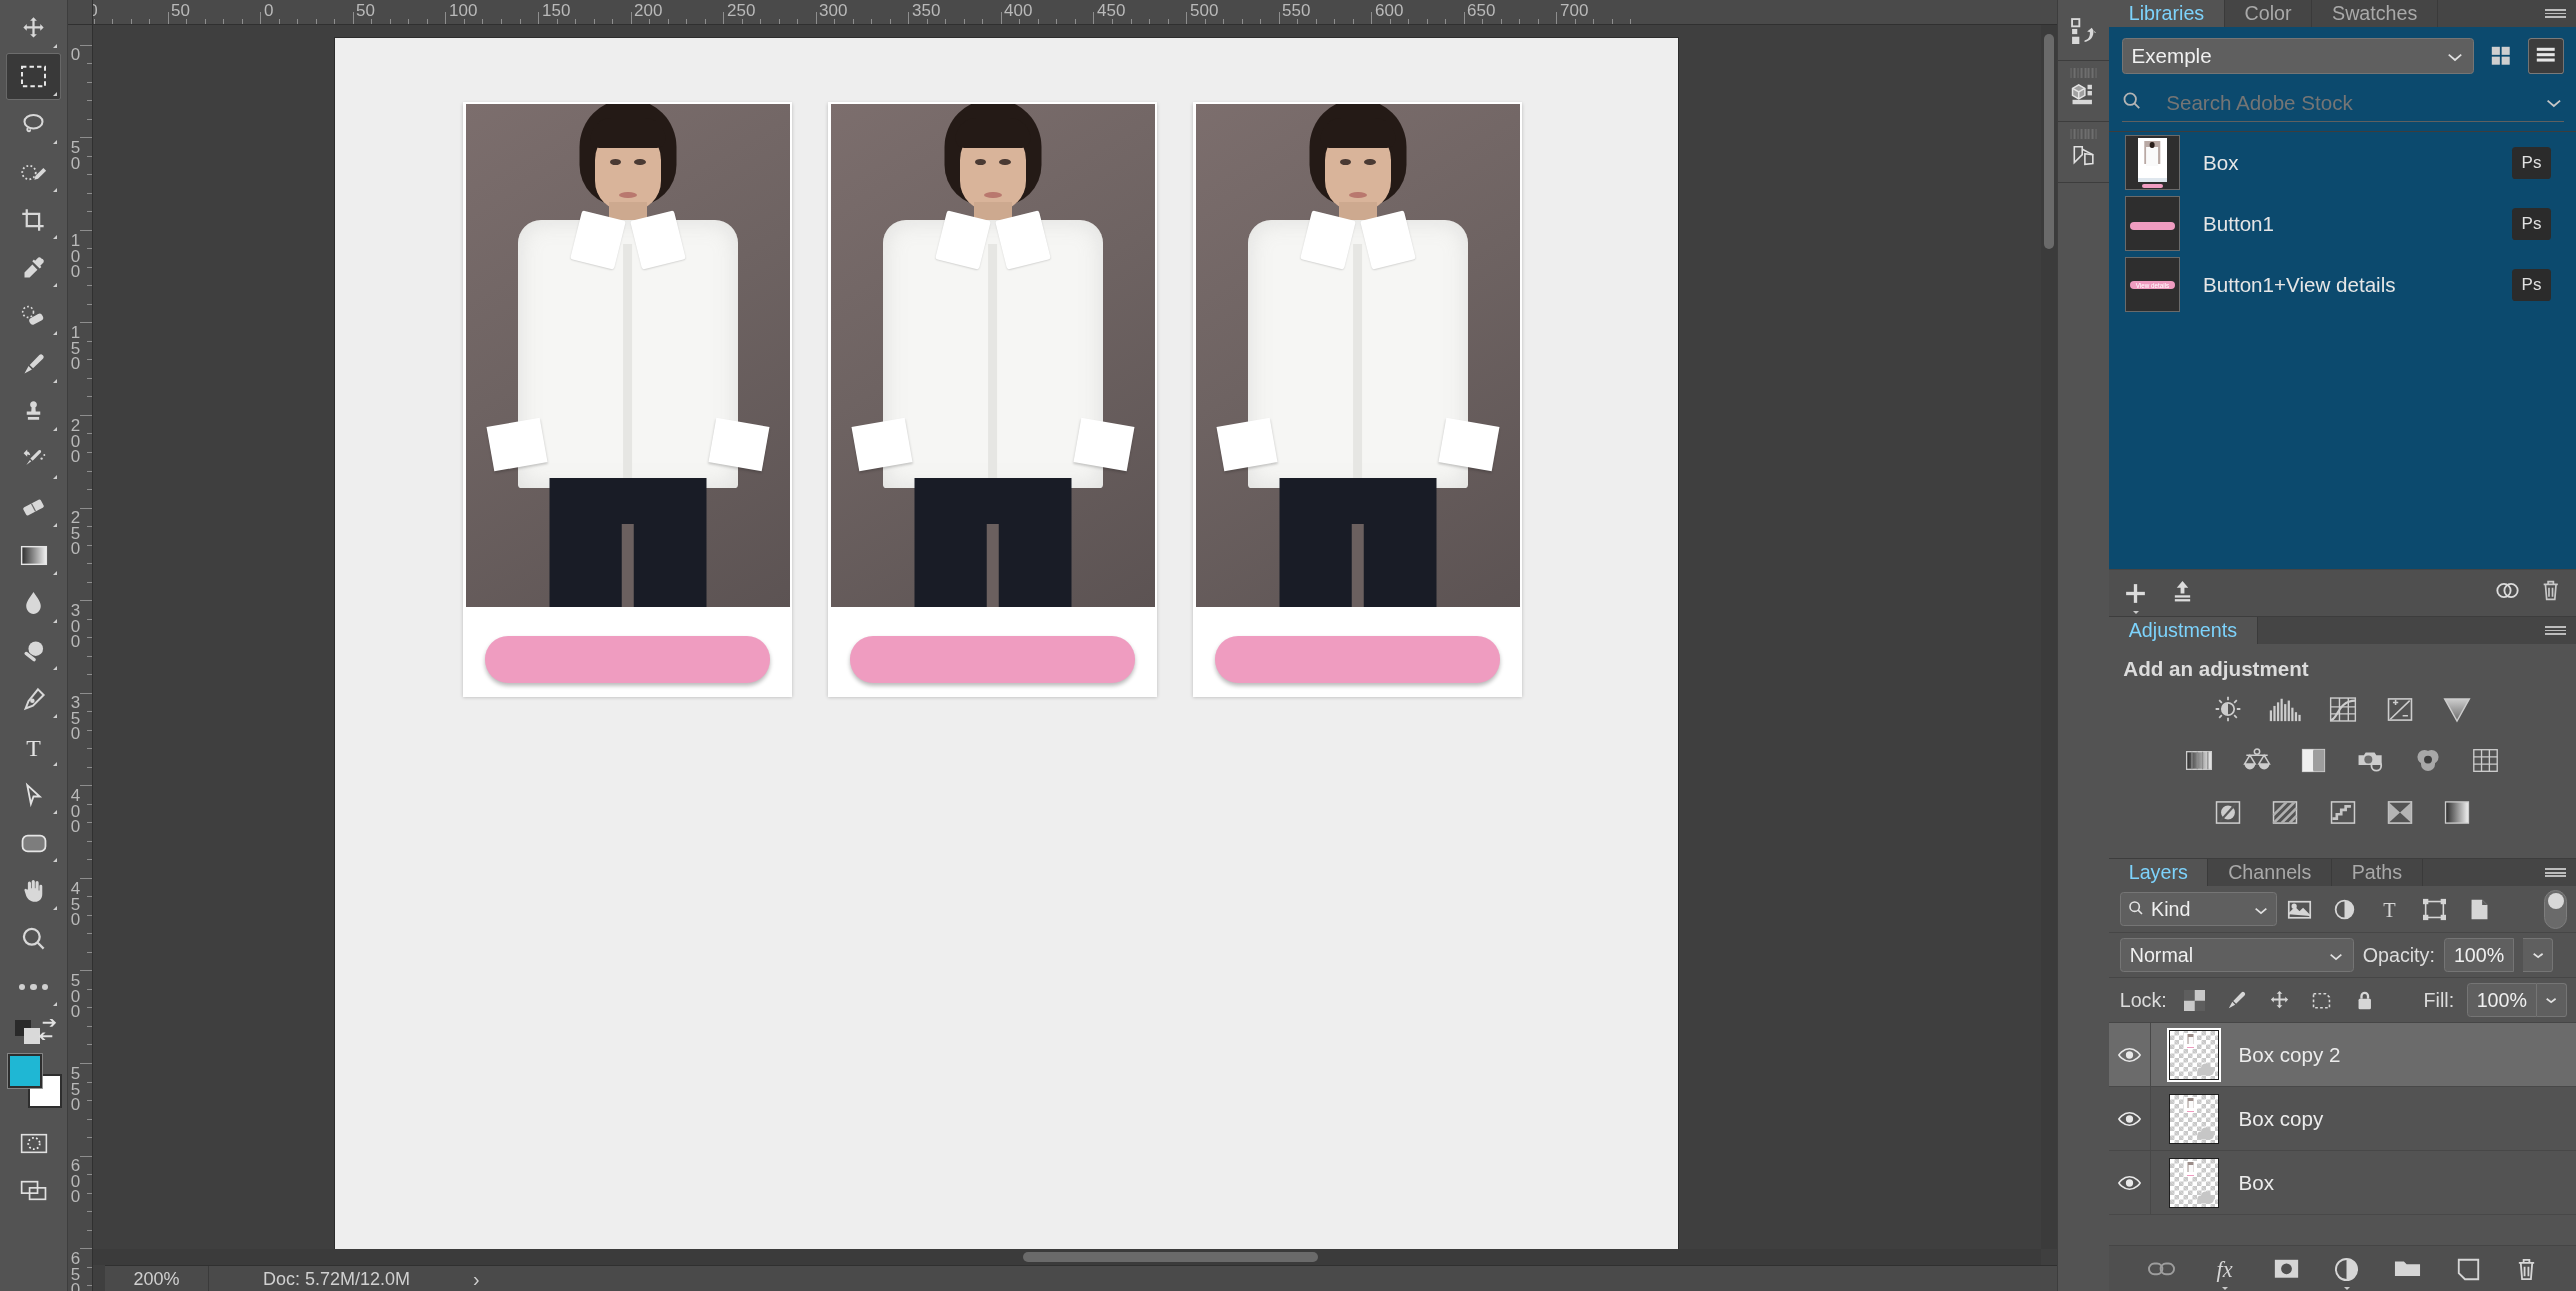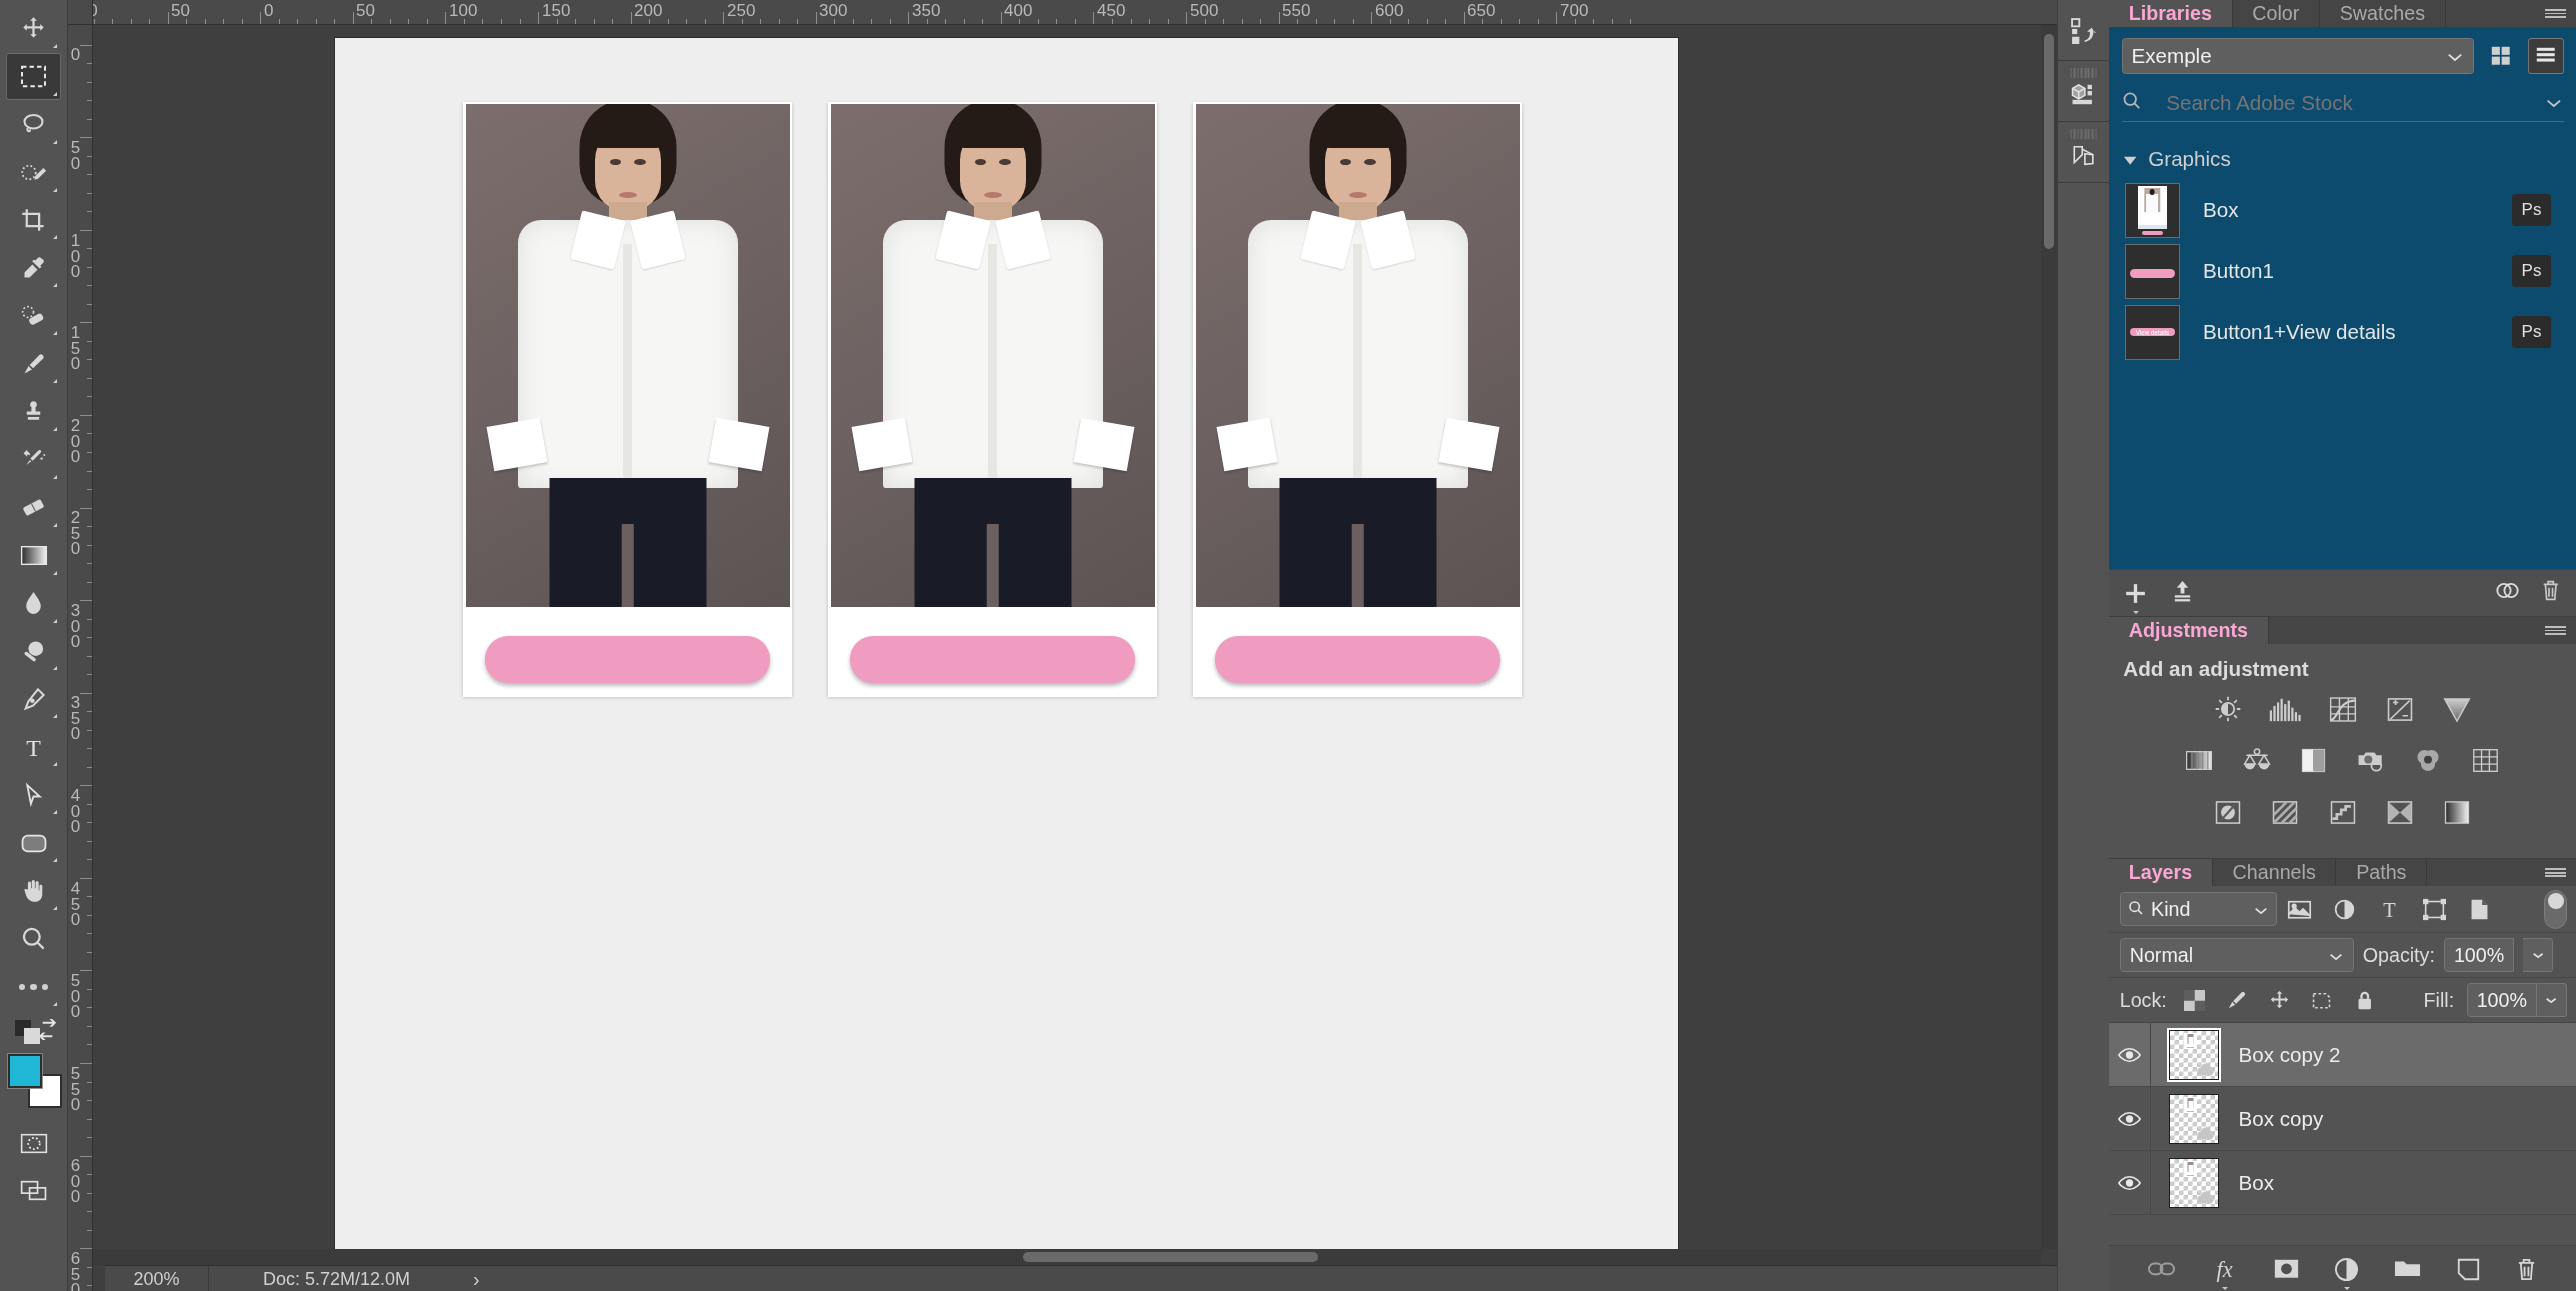--- a/index.html
+++ b/index.html
@@ -154,21 +154,21 @@
   
   .dock { width:467px; flex:0 0 467px; display:flex; flex-direction:column; background:#535353; }
 
   .panel-tabs {
     display:flex; height:27px; background:#454545; align-items:stretch; position:relative;
   }
   .panel-tabs .tab {
     padding:0 19.7px; display:flex; align-items:center; font-size:19.7px; color:#a9a9a9;
     background:#454545; border-right:0.9px solid #3a3a3a;
   }
-  .panel-tabs .tab.active { background:#535353; color:#f9a8d4; font-weight:bold; }
+  .panel-tabs .tab.active { background:#535353; color:#7dd3fc; font-weight:normal; }
   .panel-tabs .spacer { flex:1 1 auto; background:#454545; border-right:none; }
   .menu-btn { width:41px; display:flex; align-items:center; justify-content:center; }
   .menu-btn i { display:block; width:21.5px; height:1.8px; background:#bdbdbd; margin:1.8px 0; }
 
   
   .lib { background:#0c4a6e; display:flex; flex-direction:column; height:590px; border-bottom:0.9px solid #3d3d3d; }
   .lib-top { padding:10.7px 12.5px 9px 12.5px; display:flex; gap:9px; align-items:center; }
   .lib-select {
     flex:1 1 auto; height:36px; background:#5f5f5f; border:0.9px solid #757575; border-radius:3.6px;
     display:flex; align-items:center; padding:0 9px; font-size:20.6px; color:#f0f0f0; position:relative;
@@ -896,28 +896,20 @@
         </span>
         <input style="background: transparent; border: none; outline: none; color: rgb(155, 155, 155); font-size: 20.6px; flex: 1 1 auto; font-family: &quot;Liberation Sans&quot;, sans-serif;" placeholder="Search Adobe Stock">
         <span class="sv">
           <svg width="19.7" height="11.6" viewBox="0 0 22 13" fill="none" stroke="#c7c7c7" stroke-width="2">
               <path d="M4 3l7 6 7-6"></path>
             </svg>
         </span>
       </div>
       <div class="lib-divider"></div>
 
-      <div class="lib-group">
-        <span>
-          <svg width="14.3" height="10.7" viewBox="0 0 16 12" fill="#cfcfcf">
-              <path d="M1 2h14L8 11z"></path>
-            </svg>
-        </span>
-        <span>Graphics</span>
-      </div>
 
       <div id="lib-items">
           <div class="lib-item">
             <span class="lib-thumb">
               <span class="t-box-img">
                 <span class="m"></span>
                 <span class="s"></span>
                 <span class="h"></span>
               </span>
               <span class="t-box-bar"></span>

